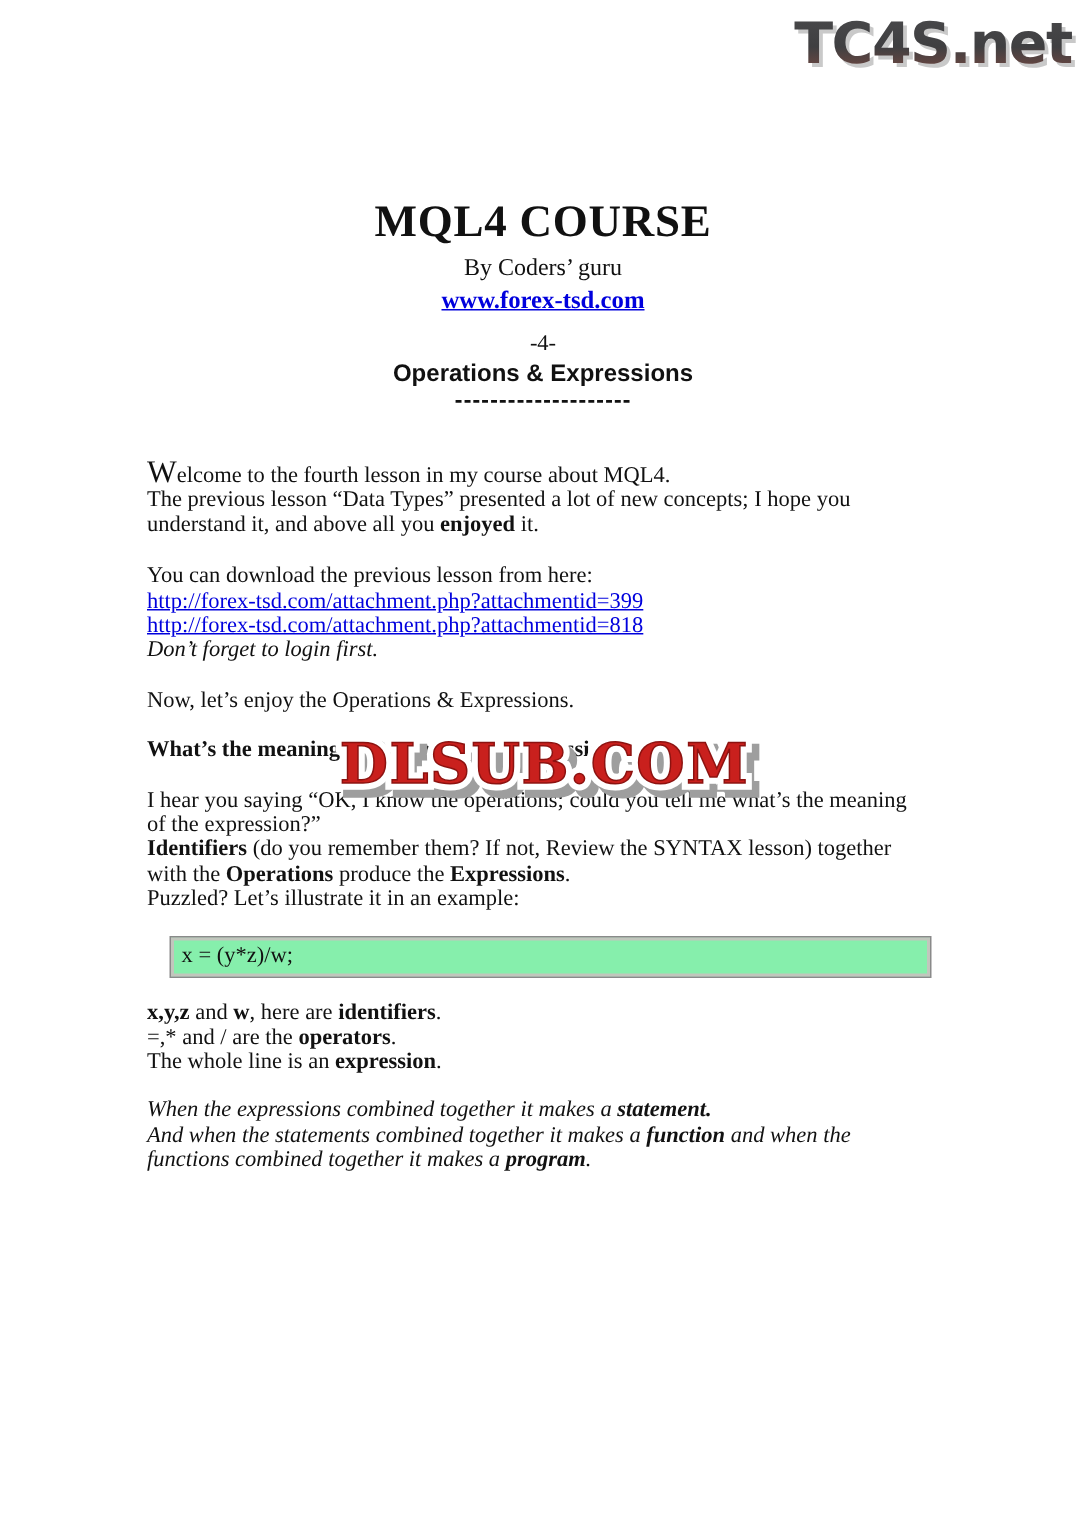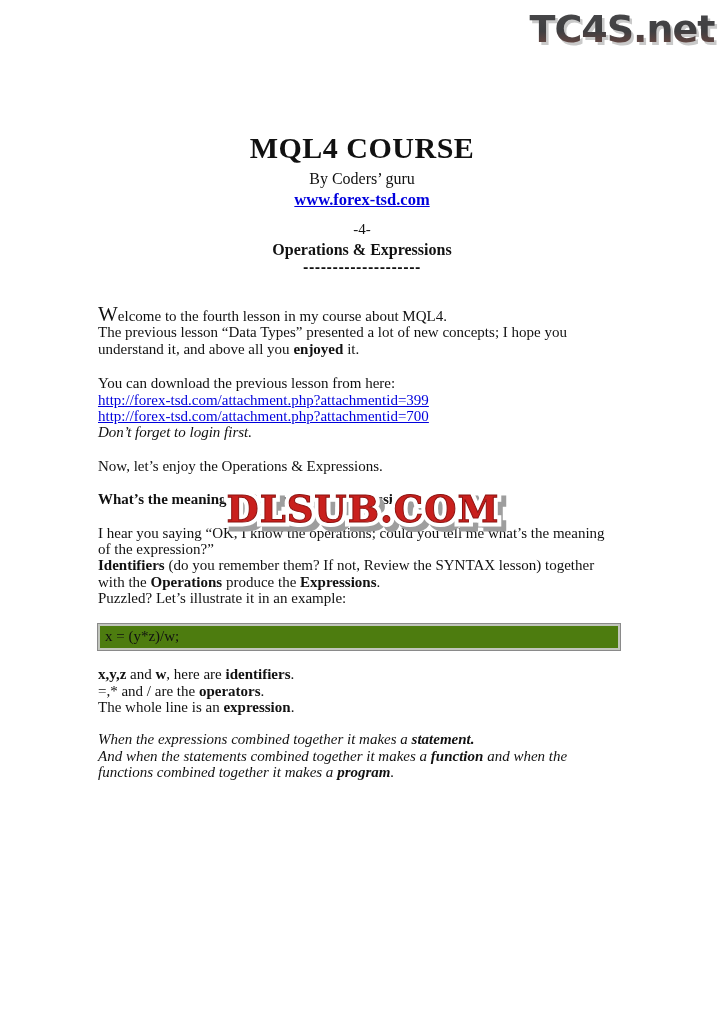--- a/index.html
+++ b/index.html
@@ -48,21 +48,21 @@
 
   
   .lesson-header {
     position: absolute;
     left: 0; top: 221px;
     width: 100%;
     text-align: center;
   }
   .lesson-number { font-size: 15px; }
   .lesson-title {
-    font-family: Liberation Serif, serif;
+    font-family: Liberation Sans, sans-serif;
     font-weight: bold;
     font-size: 16px;
     margin-top: 3px;
     letter-spacing: 0px;
   }
   .lesson-divider {
     font-family: "DejaVu Sans", sans-serif;
     font-weight: bold;
     font-size: 13px;
     letter-spacing: 0.5px;
@@ -85,23 +85,23 @@
   .i { font-style: italic; }
   .bi { font-weight: bold; font-style: italic; }
   .section-heading {
     font-weight: bold;
     margin-top: 17px !important;
   }
   .link-line { display: block; }
   .code-box {
     border: 2px solid #c2c6bd;
     outline: 1px solid #8a8a8a;
-    background: #4d7c0f;
+    background: #86efac;
     padding: 2px 5px 4px 5px;
-    margin: 0 0 16px 0;
+    margin: 0 0 16px 16px;
   }
   p.identifiers-block { margin-bottom: 16px; }
 </style>
 </head>
 <body>
 
 <div class="page">
 
   <svg class="tc4s-logo" width="200" height="52">
     <defs>
@@ -126,21 +126,21 @@
   <div class="lesson-header">
     <div class="lesson-number">-4-</div>
     <div class="lesson-title">Operations &amp; Expressions</div>
     <div class="lesson-divider">--------------------</div>
   </div>
 
   <div class="content">
 
     <p class="welcome-block"><span class="drop-initial">W</span><span>elcome to the fourth lesson in my course about MQL4.</span><br><span>The previous lesson “Data Types” presented a lot of new concepts; I hope you understand it, and above all you </span><span class="b">enjoyed</span><span> it.</span></p>
 
-    <p><span>You can download the previous lesson from here:</span><a class="link link-line">http://forex-tsd.com/attachment.php?attachmentid=399</a><a class="link link-line">http://forex-tsd.com/attachment.php?attachmentid=700</a><span class="i">Don’t forget to login first.</span></p>
+    <p><span>You can download the previous lesson from here:</span><a class="link link-line">http://forex-tsd.com/attachment.php?attachmentid=399</a><a class="link link-line">http://forex-tsd.com/attachment.php?attachmentid=818</a><span class="i">Don’t forget to login first.</span></p>
 
     <p><span>Now, let’s enjoy the Operations &amp; Expressions.</span></p>
 
     <p class="section-heading">What’s the meaning of Operations &amp; Expressions?</p>
 
 
     <p><span>I hear you saying “OK, I know the operations; could you tell me what’s the meaning of the expression?”</span><br><span class="b">Identifiers</span><span> (do you remember them? If not, Review the SYNTAX lesson) together with the </span><span class="b">Operations</span><span> produce the </span><span class="b">Expressions</span><span>.</span><br><span>Puzzled? Let’s illustrate it in an example:</span></p>
 
     <div class="code-box"><span>x = (y*z)/w;</span></div>
 

